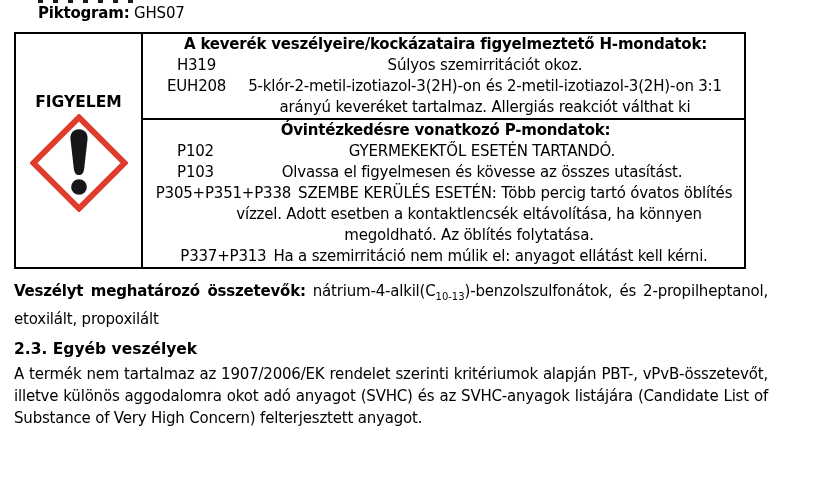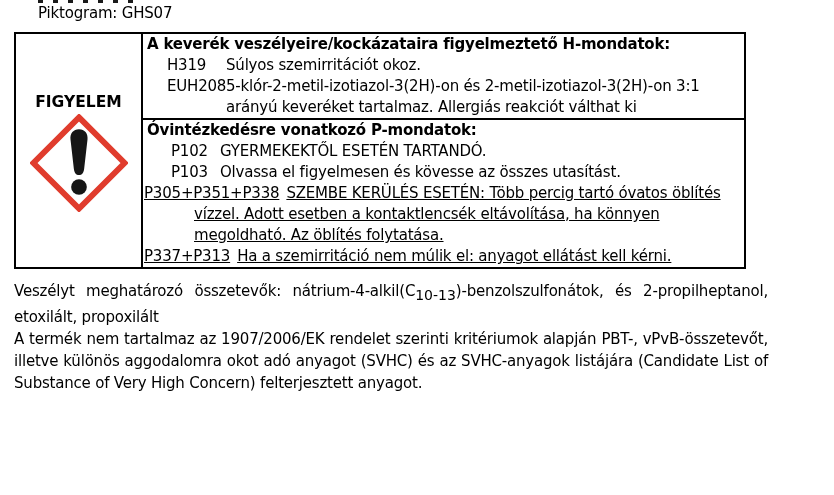--- a/index.html
+++ b/index.html
@@ -13,46 +13,46 @@
   .page { position: relative; width: 834px; height: 495px; }
 
   
   .remnant {
     margin-left: 38px; margin-top: 0; width: 96px; height: 3px;
     background: repeating-linear-gradient(90deg, #1a1a1a 0 5px, transparent 5px 15px);
   }
 
   .hdr { margin-left: 38px; line-height: 21px; }
   .hdr:first-of-type { margin-top: 1px; }
-  .b { font-weight: normal; }
+  .b { font-weight: bold; }
 
   table.hazard {
     border-collapse: collapse; margin: 8px 0 0 14px;
     width: 732px; table-layout: fixed;
   }
-  table.hazard td { border: 2px solid #000; vertical-align: top; padding: 0; }
+  table.hazard td { border: 2px solid #000; vertical-align: top; padding: 0; text-align: center; }
   td.cell-left { width: 127px; text-align: center; }
   .signal { font-weight: bold; font-size: 15.5px; margin-top: 59px; letter-spacing: 0; }
   svg.ghs { display: block; margin: 3px auto 0 auto; }
   .diamond { fill: #ffffff; stroke: var(--ghs-red); stroke-width: 6; stroke-linejoin: miter; }
   .excl { fill: #161616; }
 
   td.cell-right { padding: 5px 6px 3px 2px; }
   td.cell-right.p { }
   .sec-heading { font-weight: bold; line-height: 21px; margin-left: 4px; }
   .h-row { display: grid; grid-template-columns: 59px 1fr; margin-left: 24px; line-height: 21px; }
   .p-grid { display: grid; grid-template-columns: 49px 1fr; margin-left: 28px; line-height: 21px; }
-  .p-hang { margin-left: 1px; padding-left: 50px; text-indent: -50px; line-height: 21px; text-decoration: underline; }
+  .p-hang { margin-left: 1px; padding-left: 50px; text-indent: -50px; line-height: 21px; }
   .p-hang .code { margin-right: 7px; }
 
   .bodycopy { margin-left: 14px; width: 754px; text-align: justify; line-height: 22px; }
   .para1 { margin-top: 11px; }
   .para2 { margin-top: 7px; }
   .h23 { margin: 10px 0 5px 14px; font-weight: bold; font-size: 15.5px; letter-spacing: 0; }
-  sub.subsc { font-size: 14px; letter-spacing: 0; }
+  sub.subsc { font-size: 10px; letter-spacing: 0; }
 </style>
 </head>
 <body>
 
 <div class="page">
 
   <div class="remnant"></div>
 
   <div class="hdr">
     <span class="b">Piktogram:</span>
@@ -96,16 +96,17 @@
         <div class="p-hang"><span class="code">P305+P351+P338</span><span class="txt">SZEMBE KERÜLÉS ESETÉN: Több percig tartó óvatos öblítés vízzel. Adott esetben a kontaktlencsék eltávolítása, ha könnyen megoldható. Az öblítés folytatása.</span></div>
         <div class="p-hang"><span class="code">P337+P313</span><span class="txt">Ha a szemirritáció nem múlik el: anyagot ellátást kell kérni.</span></div>
       </td>
     </tr>
   </tbody>
     </table>
 
   <div class="bodycopy para1"><span class="b">Veszélyt meghatározó összetevők:</span><span> nátrium-4-alkil(C</span><sub class="subsc">10-13</sub><span>)-benzolszulfonátok, és 2-propilheptanol, etoxilált, propoxilált</span></div>
 
 
+  <div class="h23">2.3. Egyéb veszélyek</div>
 
   <div class="bodycopy">A termék nem tartalmaz az 1907/2006/EK rendelet szerinti kritériumok alapján PBT-, vPvB-összetevőt, illetve különös aggodalomra okot adó anyagot (SVHC) és az SVHC-anyagok listájára (Candidate List of Substance of Very High Concern) felterjesztett anyagot.</div>
 
 </div>
 
 </body></html>

